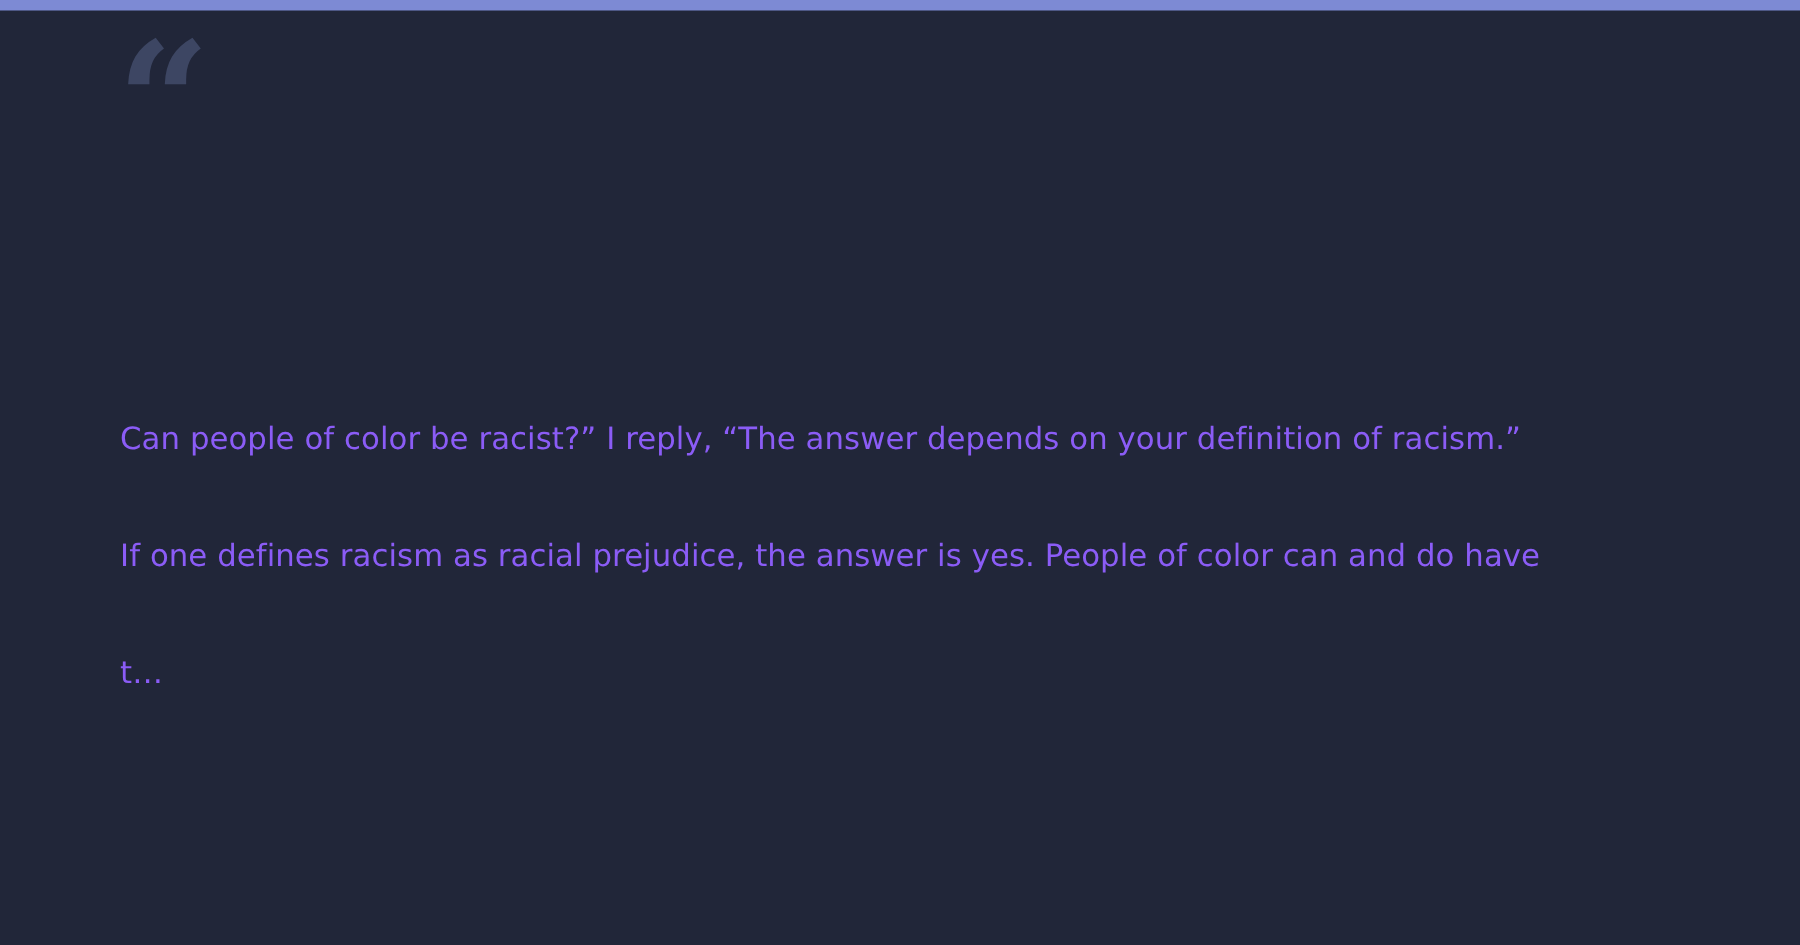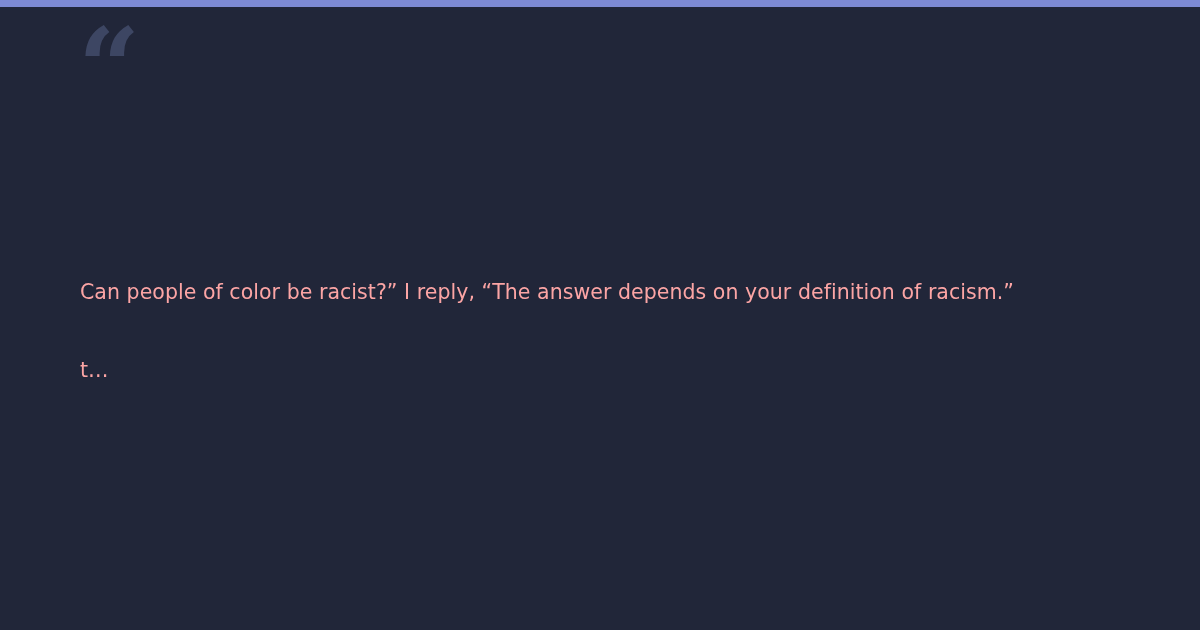--- a/index.html
+++ b/index.html
@@ -46,21 +46,21 @@
   }
 
   
   .quote-body {
     position: absolute;
     left: 80px;
     top: 227px;
     width: 1110px;
     font-size: 20.5px;
     line-height: 26px;
-    color: #fca5a5;
+    color: #8b5cf6;
     font-weight: 400;
     letter-spacing: 0.05px;
     white-space: pre-wrap;
   }
   .quote-line {
     display: block;
     white-space: nowrap;
   }
 
   
@@ -95,18 +95,19 @@
 <body>
 
 <div class="card">
 
   <div class="top-bar"></div>
 
   <div class="quote-mark">“</div>
 
   <div class="quote-body">
     <span class="quote-line">Can people of color be racist?” I reply, “The answer depends on your definition of racism.”</span>
+    <span class="quote-line">If one defines racism as racial prejudice, the answer is yes. People of color can and do have</span>
     <span class="quote-line">t…</span>
   </div>
 
 
 
 </div>
 
 </body></html>

